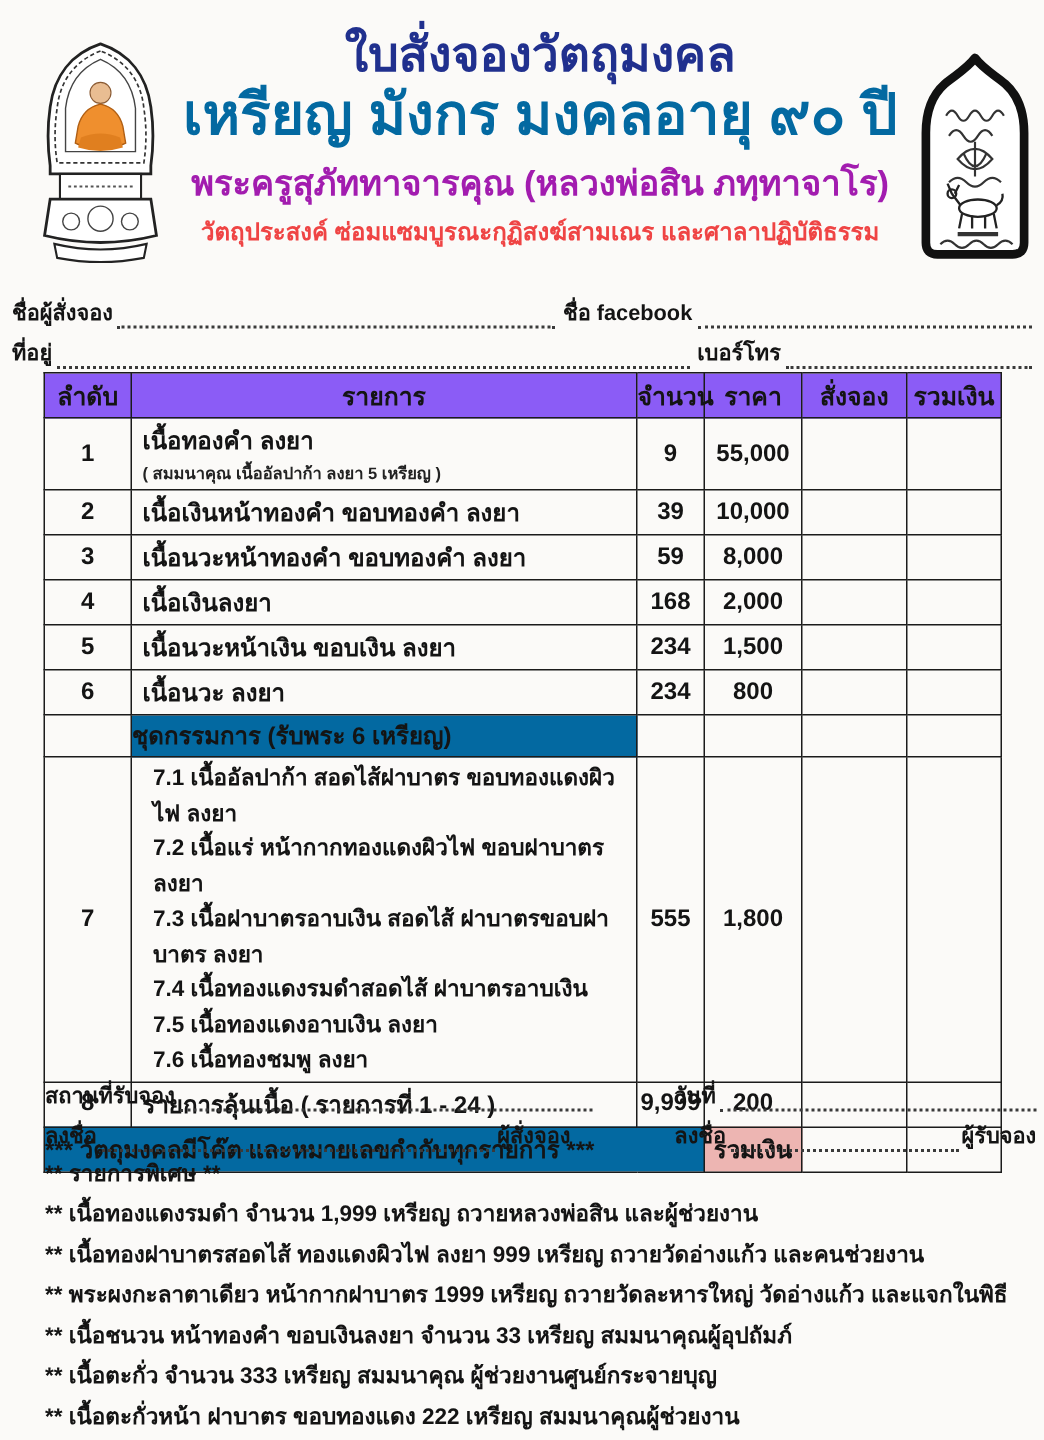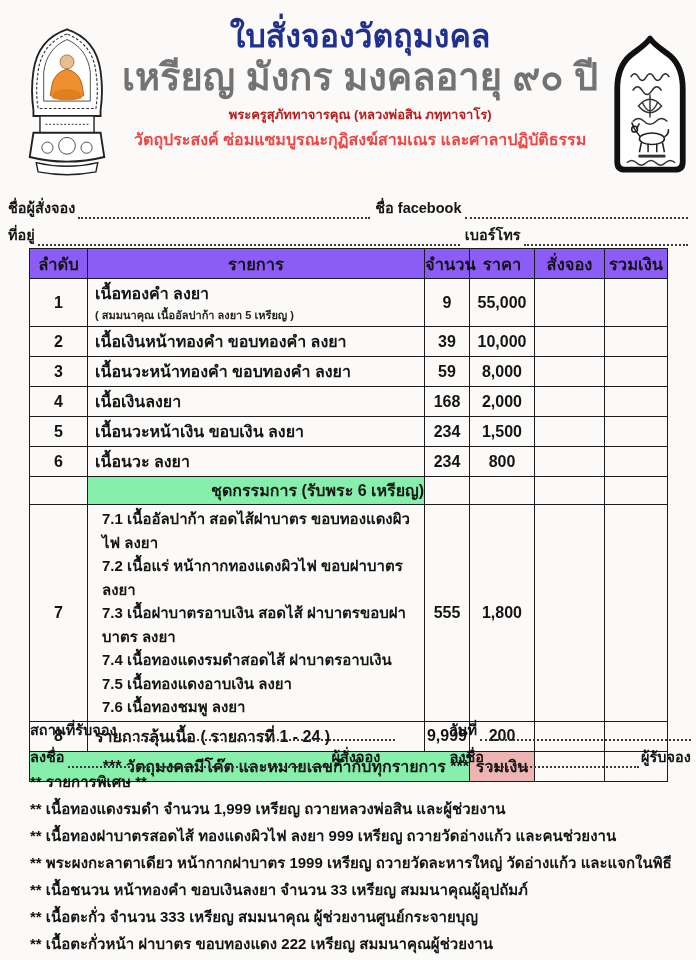--- a/index.html
+++ b/index.html
@@ -8,43 +8,43 @@
     position:relative; width:696px; height:960px; margin:0 auto;
     background:#fbfaf8; overflow:hidden; color:#141414;
     font-family:Liberation Sans, sans-serif;
   }
   
   .header { position:absolute; top:8px; left:0; right:0; height:182px; display:flex; align-items:flex-start; }
   .amulet-left { width:122px; padding:14px 0 0 12px; flex:0 0 auto; }
   .amulet-right { width:118px; padding:26px 6px 0 0; flex:0 0 auto; }
   .header-center { flex:1; text-align:center; padding-top:10px; white-space:nowrap; }
   .title-blue  { font-size:32px; font-weight:bold; color:#20308e; line-height:1.15; }
-  .title-red   { font-size:38px; font-weight:bold; color:#737373; line-height:1.2;
+  .title-red   { font-size:38px; font-weight:bold; color:#0369a1; line-height:1.2;
                  text-shadow:0 0 1px #fff; }
-  .title-monk  { font-size:13px; font-weight:bold; color:#b91c1c; margin-top:4px; }
+  .title-monk  { font-size:23px; font-weight:bold; color:#a21caf; margin-top:4px; }
   .title-purpose { font-size:16px; font-weight:bold; color:#ef4444; margin-top:2px; }
   
   .form-lines { position:absolute; top:192px; left:8px; right:8px; }
   .fline { display:flex; align-items:flex-end; height:27px; font-size:14.5px; font-weight:bold; }
   .fline .lbl { white-space:nowrap; padding-right:3px; }
   .dots { border-bottom:2px dotted #3a3a3a; height:15px; }
   .grow { flex:1; }
   
   table.order { position:absolute; top:248px; left:29px; width:638px;
                 border-collapse:collapse; table-layout:fixed; }
   table.order td, table.order th { border:1.6px solid #1b1b1b; font-size:16px; font-weight:bold; vertical-align:middle; }
   table.order th { background:#8b5cf6; height:30px; font-size:16.5px; }
   td.c { text-align:center; }
   td.item { text-align:left; padding:2px 4px 2px 7px; }
   td.item .nm { font-size:16px; }
   td.item .note { font-size:11px; font-weight:bold; color:#222; }
   tr.r1 td { height:46px; }
   tr.rr td { height:28px; }
   tr.committee td { height:28px; }
-  .pinkcell { background:#86efac; text-align:right; }
+  .pinkcell { background:#0369a1; text-align:left; }
   .totalcell { background:#edb5b2; text-align:center; }
   tr.row7 td { height:145px; }
   .sub7 { font-size:15px; line-height:23.5px; padding-left:7px; }
   tr.footer td { height:30px; }
   
   .sig { position:absolute; top:714px; left:30px; right:24px; display:flex; }
   .sig-col-l { width:400px; margin-right:55px; }
   .sig-col-r { flex:1; }
   .sigline { display:flex; align-items:flex-end; height:27px; font-size:14.5px; font-weight:bold; }
   .sigline .lbl { white-space:nowrap; padding-right:3px; }

